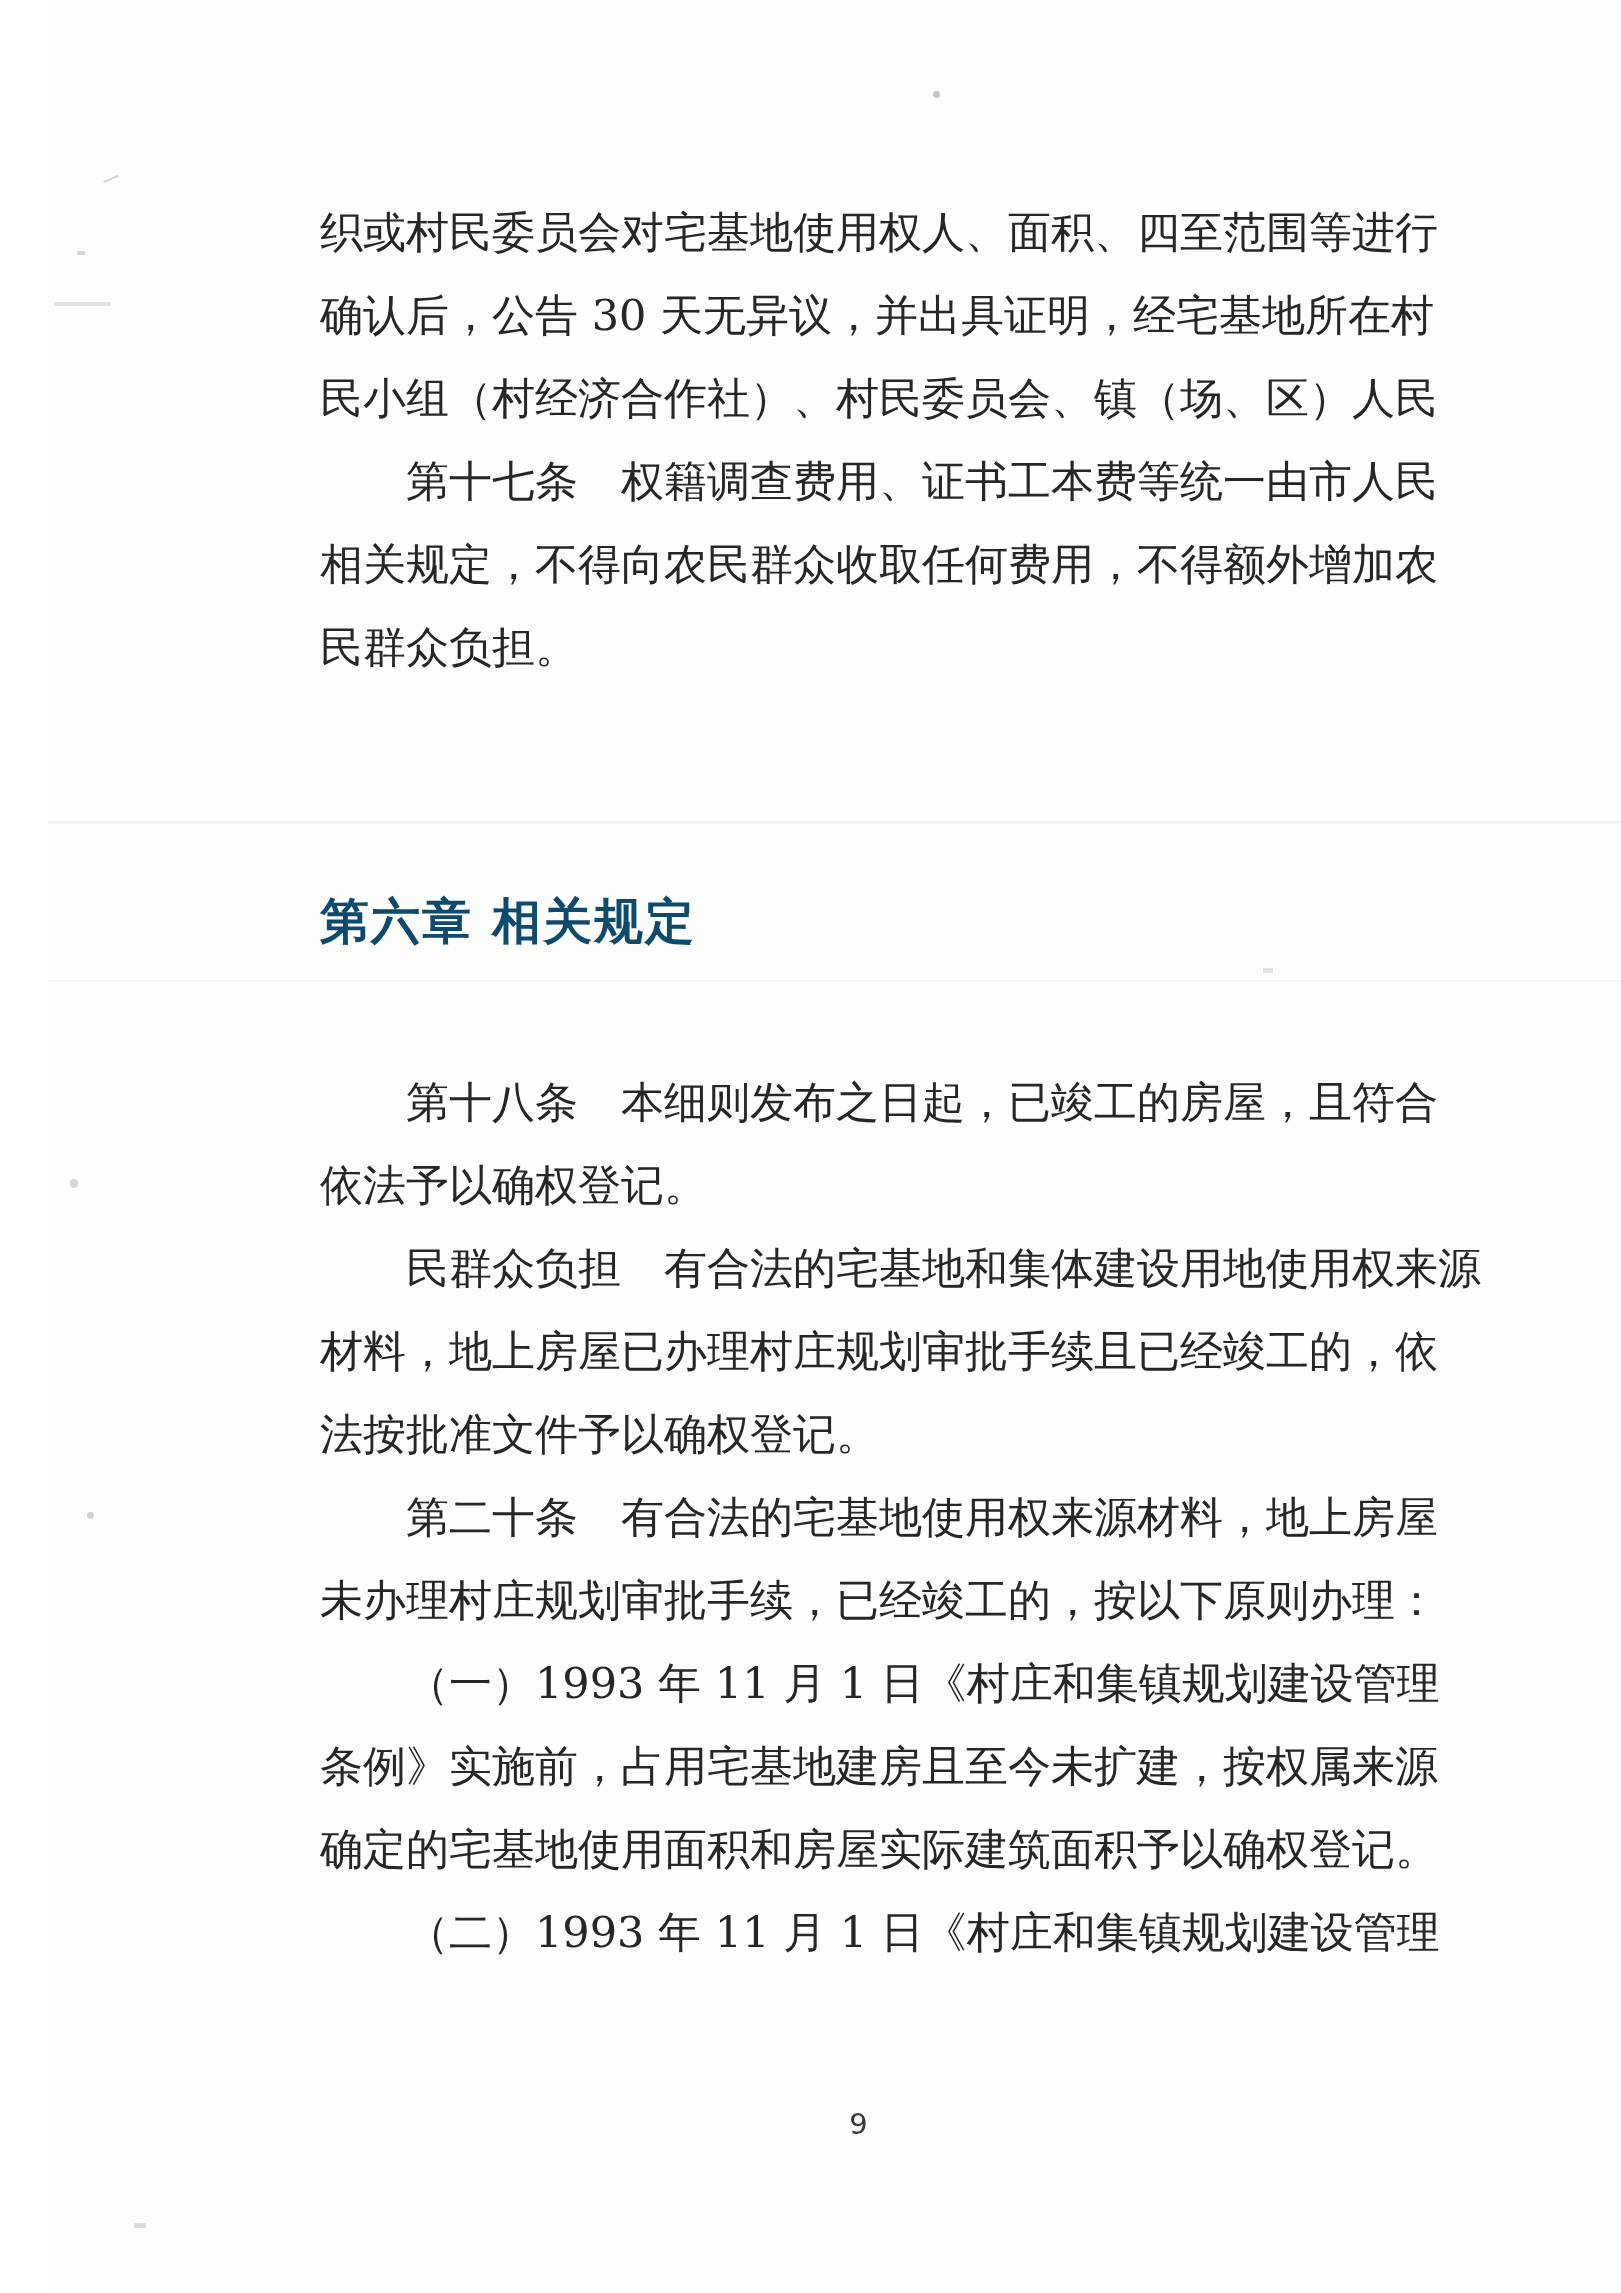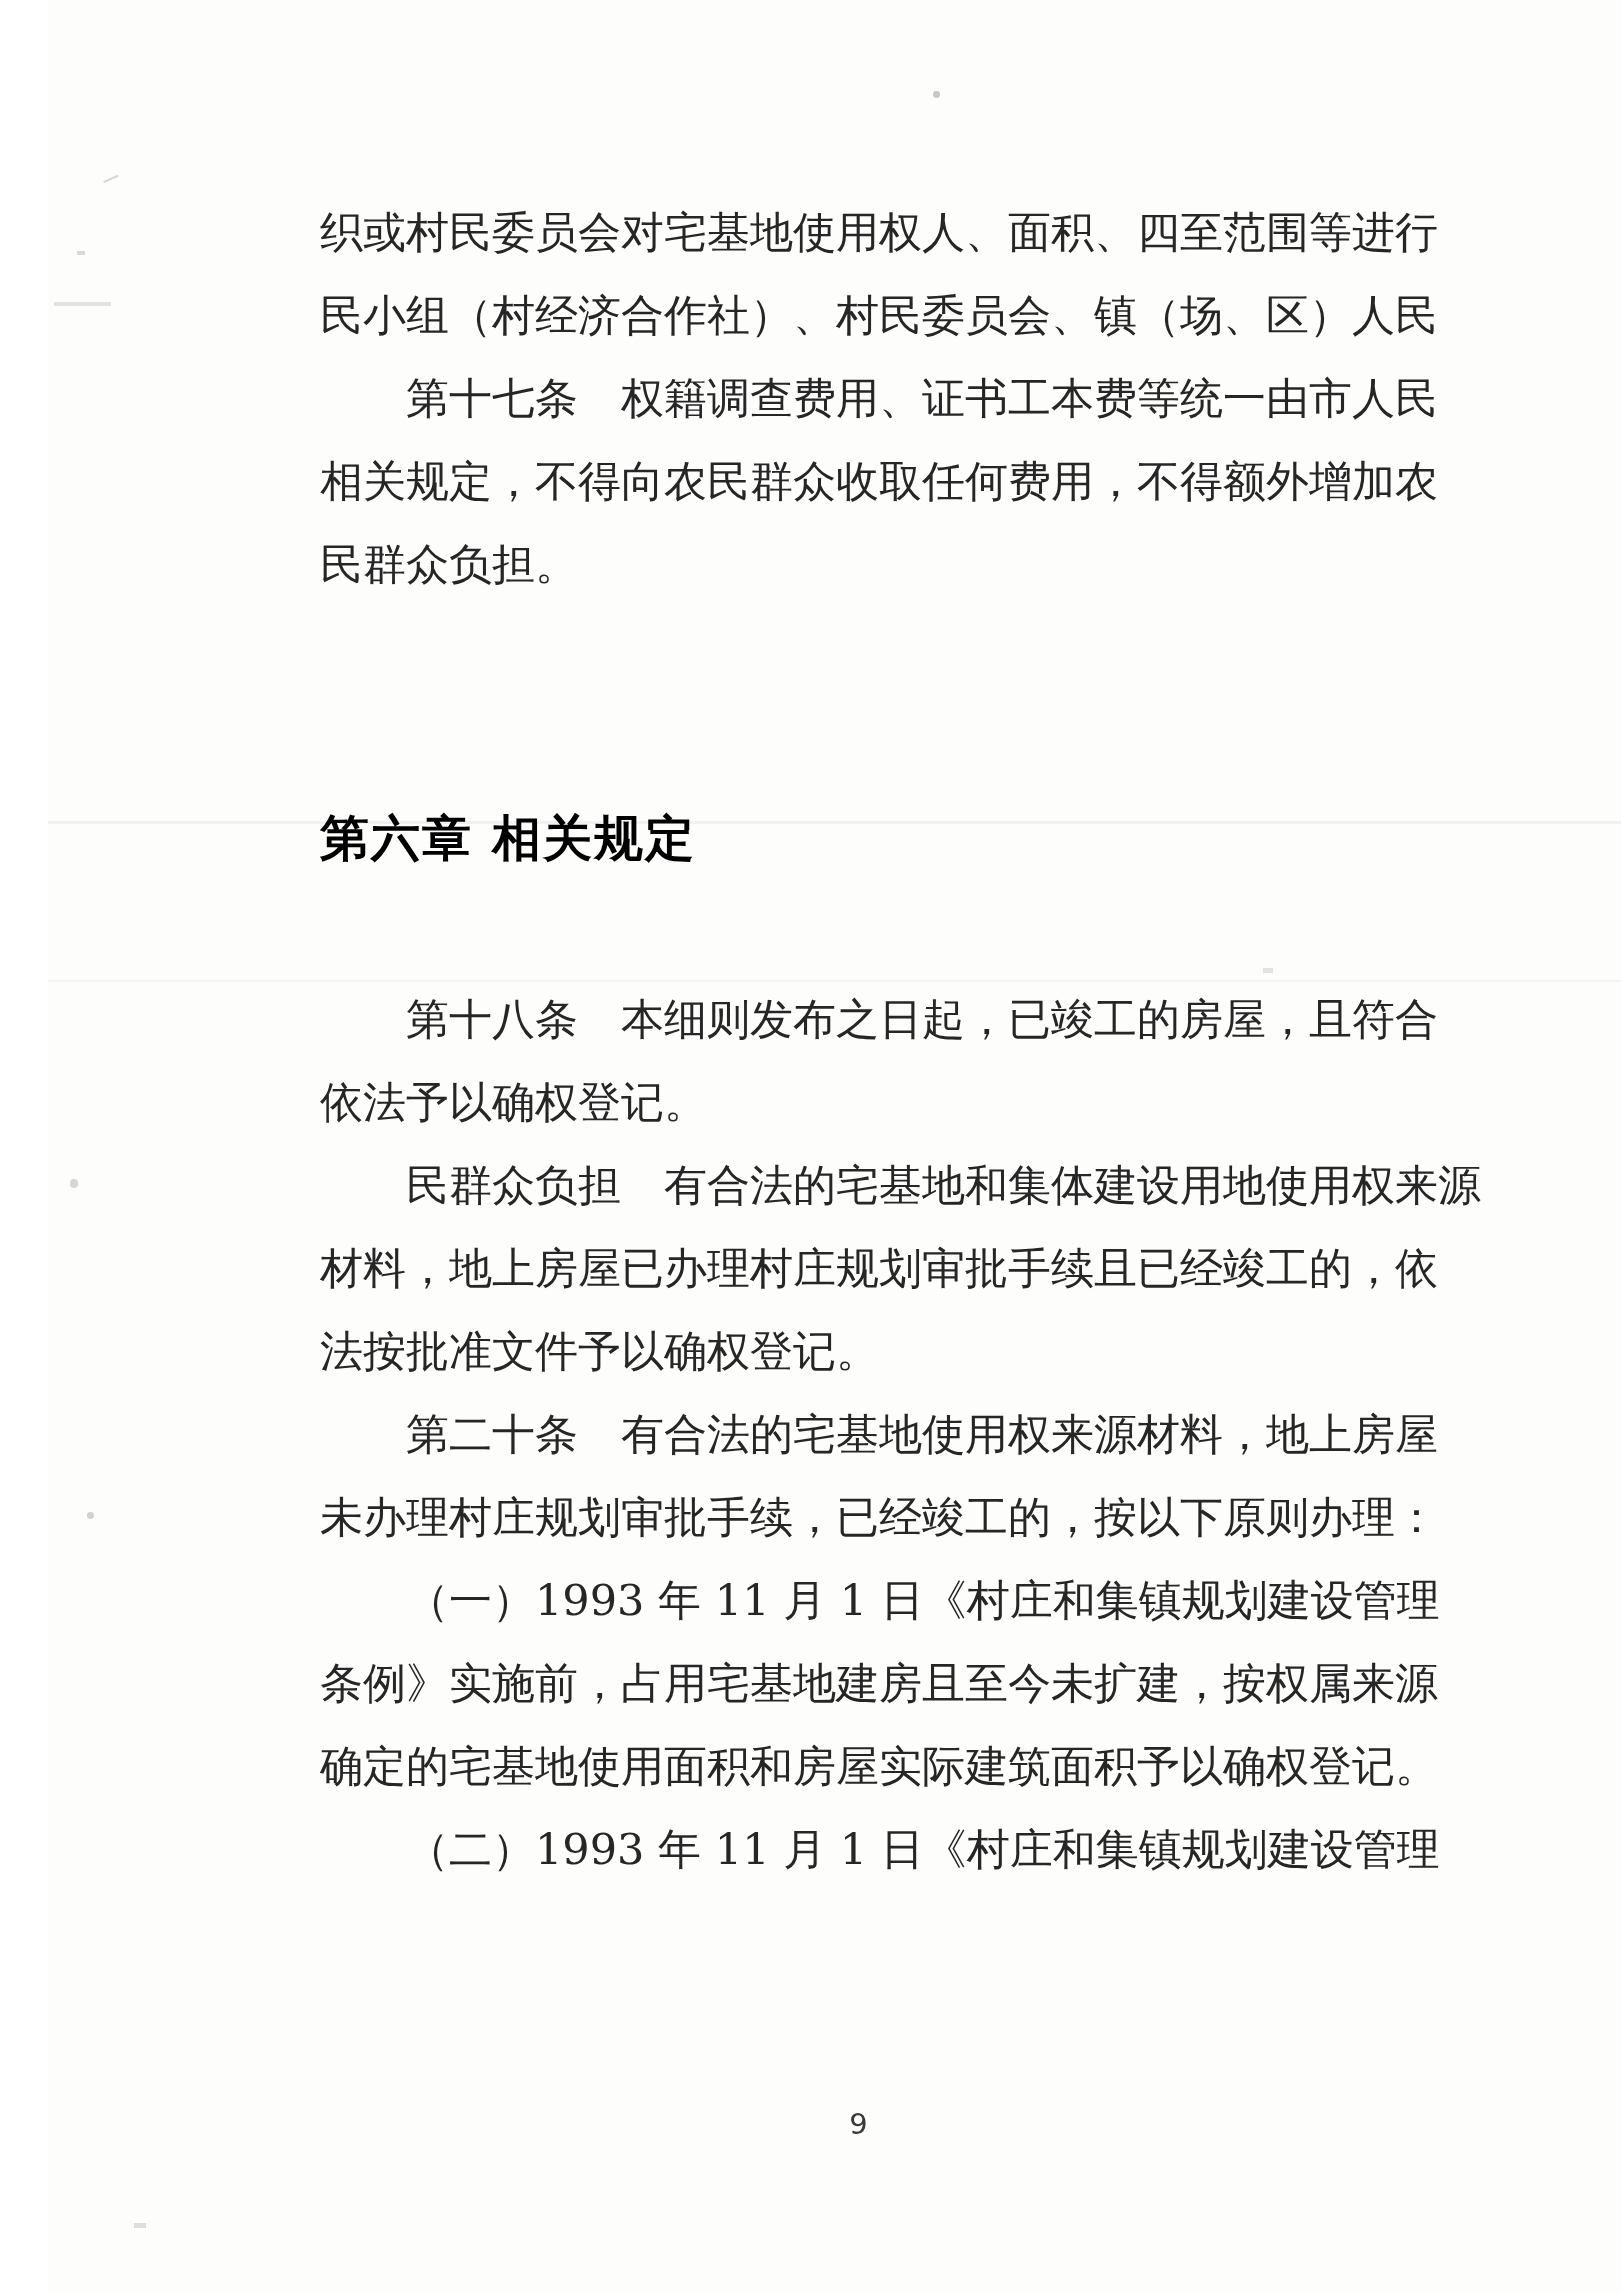--- a/index.html
+++ b/index.html
@@ -35,21 +35,21 @@
     padding-left: 86px;
   }
   .chapter-heading {
     font-family: "DejaVu Sans", sans-serif;
     font-weight: 700;
     font-size: 49px;
     height: 83px;
     line-height: 83px;
     margin-top: 191px;
     letter-spacing: 2px;
-    color: #000000;
+    color: #0c4a6e;
     white-space: nowrap;
   }
   .after-heading {
     margin-top: 98px;
   }
   .page-num {
     position: absolute;
     top: 2107px;
     left: 0;
     width: 100%;
@@ -83,20 +83,21 @@
   <div class="artifact a-band-1"></div>
   <div class="artifact a-band-2"></div>
   <div class="artifact a-speck-mid"></div>
   <div class="artifact a-speck-2"></div>
   <div class="artifact a-speck-3"></div>
   <div class="artifact a-speck-bl"></div>
 
   <main class="text-block">
 
     <div class="line">织或村民委员会对宅基地使用权人、面积、四至范围等进行</div>
+    <div class="line">确认后，公告 30 天无异议，并出具证明，经宅基地所在村</div>
     <div class="line">民小组（村经济合作社）、村民委员会、镇（场、区）人民</div>
 
     <div class="line indent">第十七条　权籍调查费用、证书工本费等统一由市人民</div>
     <div class="line">相关规定，不得向农民群众收取任何费用，不得额外增加农</div>
     <div class="line">民群众负担。</div>
 
     <h2 class="chapter-heading">第六章 相关规定</h2>
 
     <div class="line indent after-heading">第十八条　本细则发布之日起，已竣工的房屋，且符合</div>
     <div class="line">依法予以确权登记。</div>

